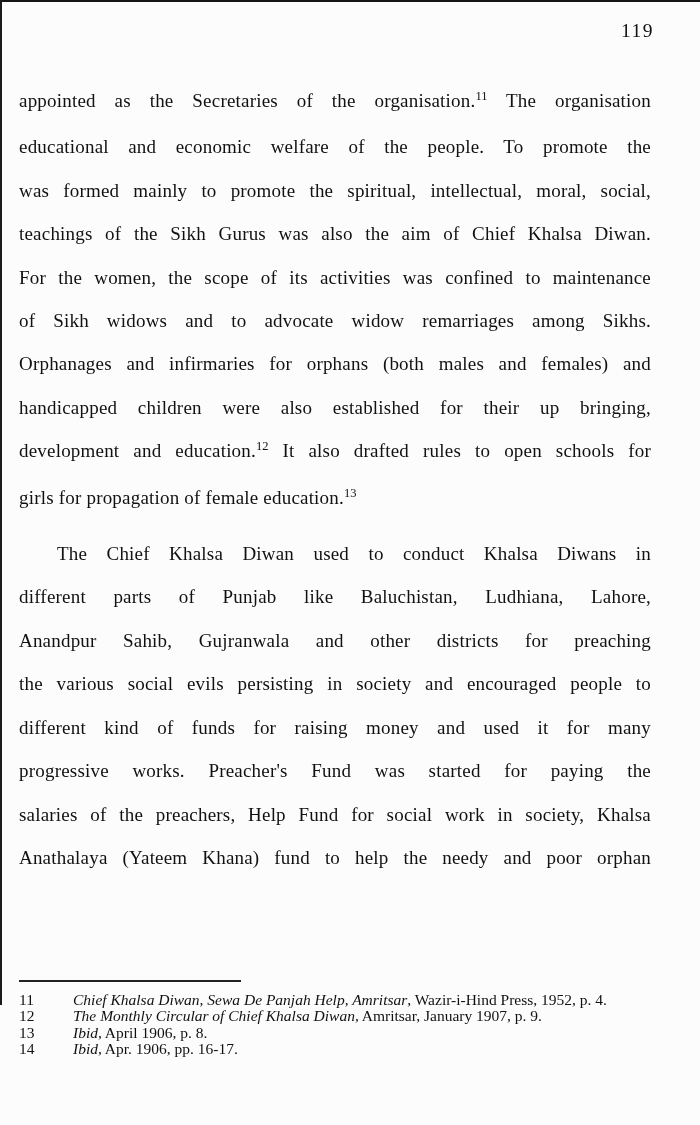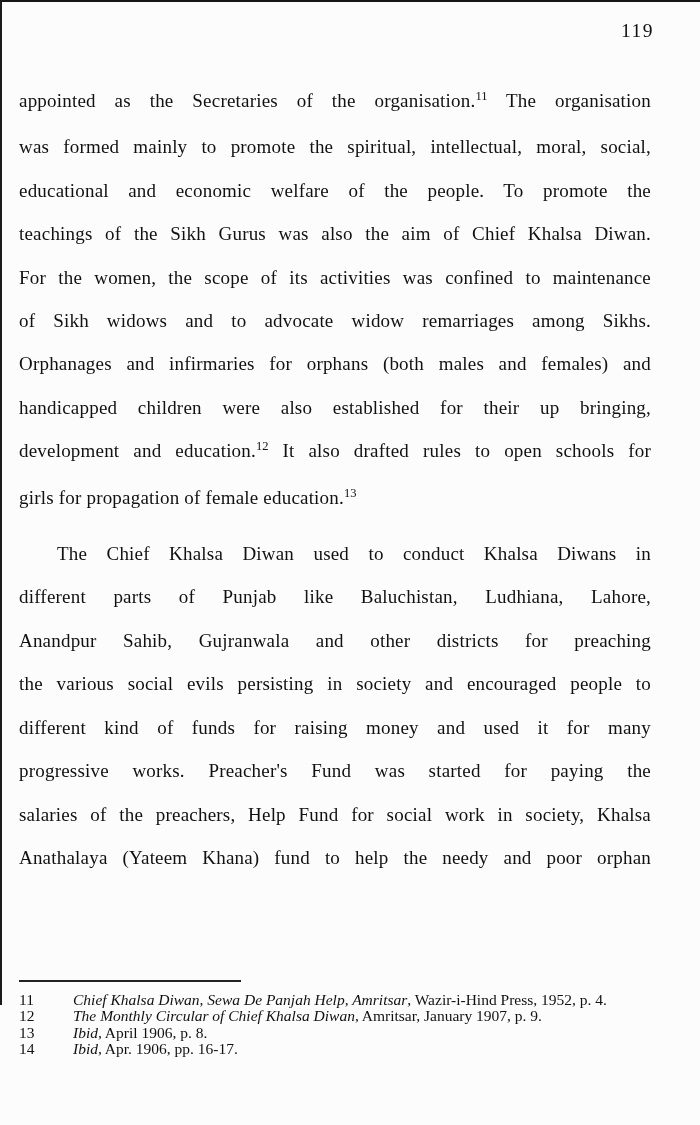--- a/index.html
+++ b/index.html
@@ -58,22 +58,22 @@
 
 <div class="page">
   <div class="scan-edge-top"></div>
   <div class="scan-edge-left"></div>
 
   <div class="page-number">119</div>
 
   <div class="body-text">
       <div class="paragraph">
         <div class="line j"><span>appointed as the Secretaries of the organisation.</span><span class="sup">11</span><span>  The organisation</span></div>
+        <div class="line j"><span>educational and economic welfare of the people.  To promote the</span></div>
         <div class="line j"><span>was formed mainly to promote the spiritual, intellectual, moral, social,</span></div>
-        <div class="line j"><span>educational and economic welfare of the people.  To promote the</span></div>
         <div class="line j"><span>teachings of the Sikh Gurus was also the aim of Chief Khalsa Diwan.</span></div>
         <div class="line j"><span>For the women, the scope of its activities was confined to maintenance</span></div>
         <div class="line j"><span>of Sikh widows and to advocate widow remarriages among Sikhs.</span></div>
         <div class="line j"><span>Orphanages and infirmaries for orphans (both males and females) and</span></div>
         <div class="line j"><span>handicapped children were also established for their up bringing,</span></div>
         <div class="line j"><span>development and education.</span><span class="sup">12</span><span> It also drafted rules to open schools for</span></div>
         <div class="line nj"><span>girls for propagation of female education.</span><span class="sup">13</span></div>
       </div>
       <div class="paragraph">
         <div class="line j ind"><span>The Chief Khalsa Diwan used to conduct Khalsa Diwans in</span></div>

